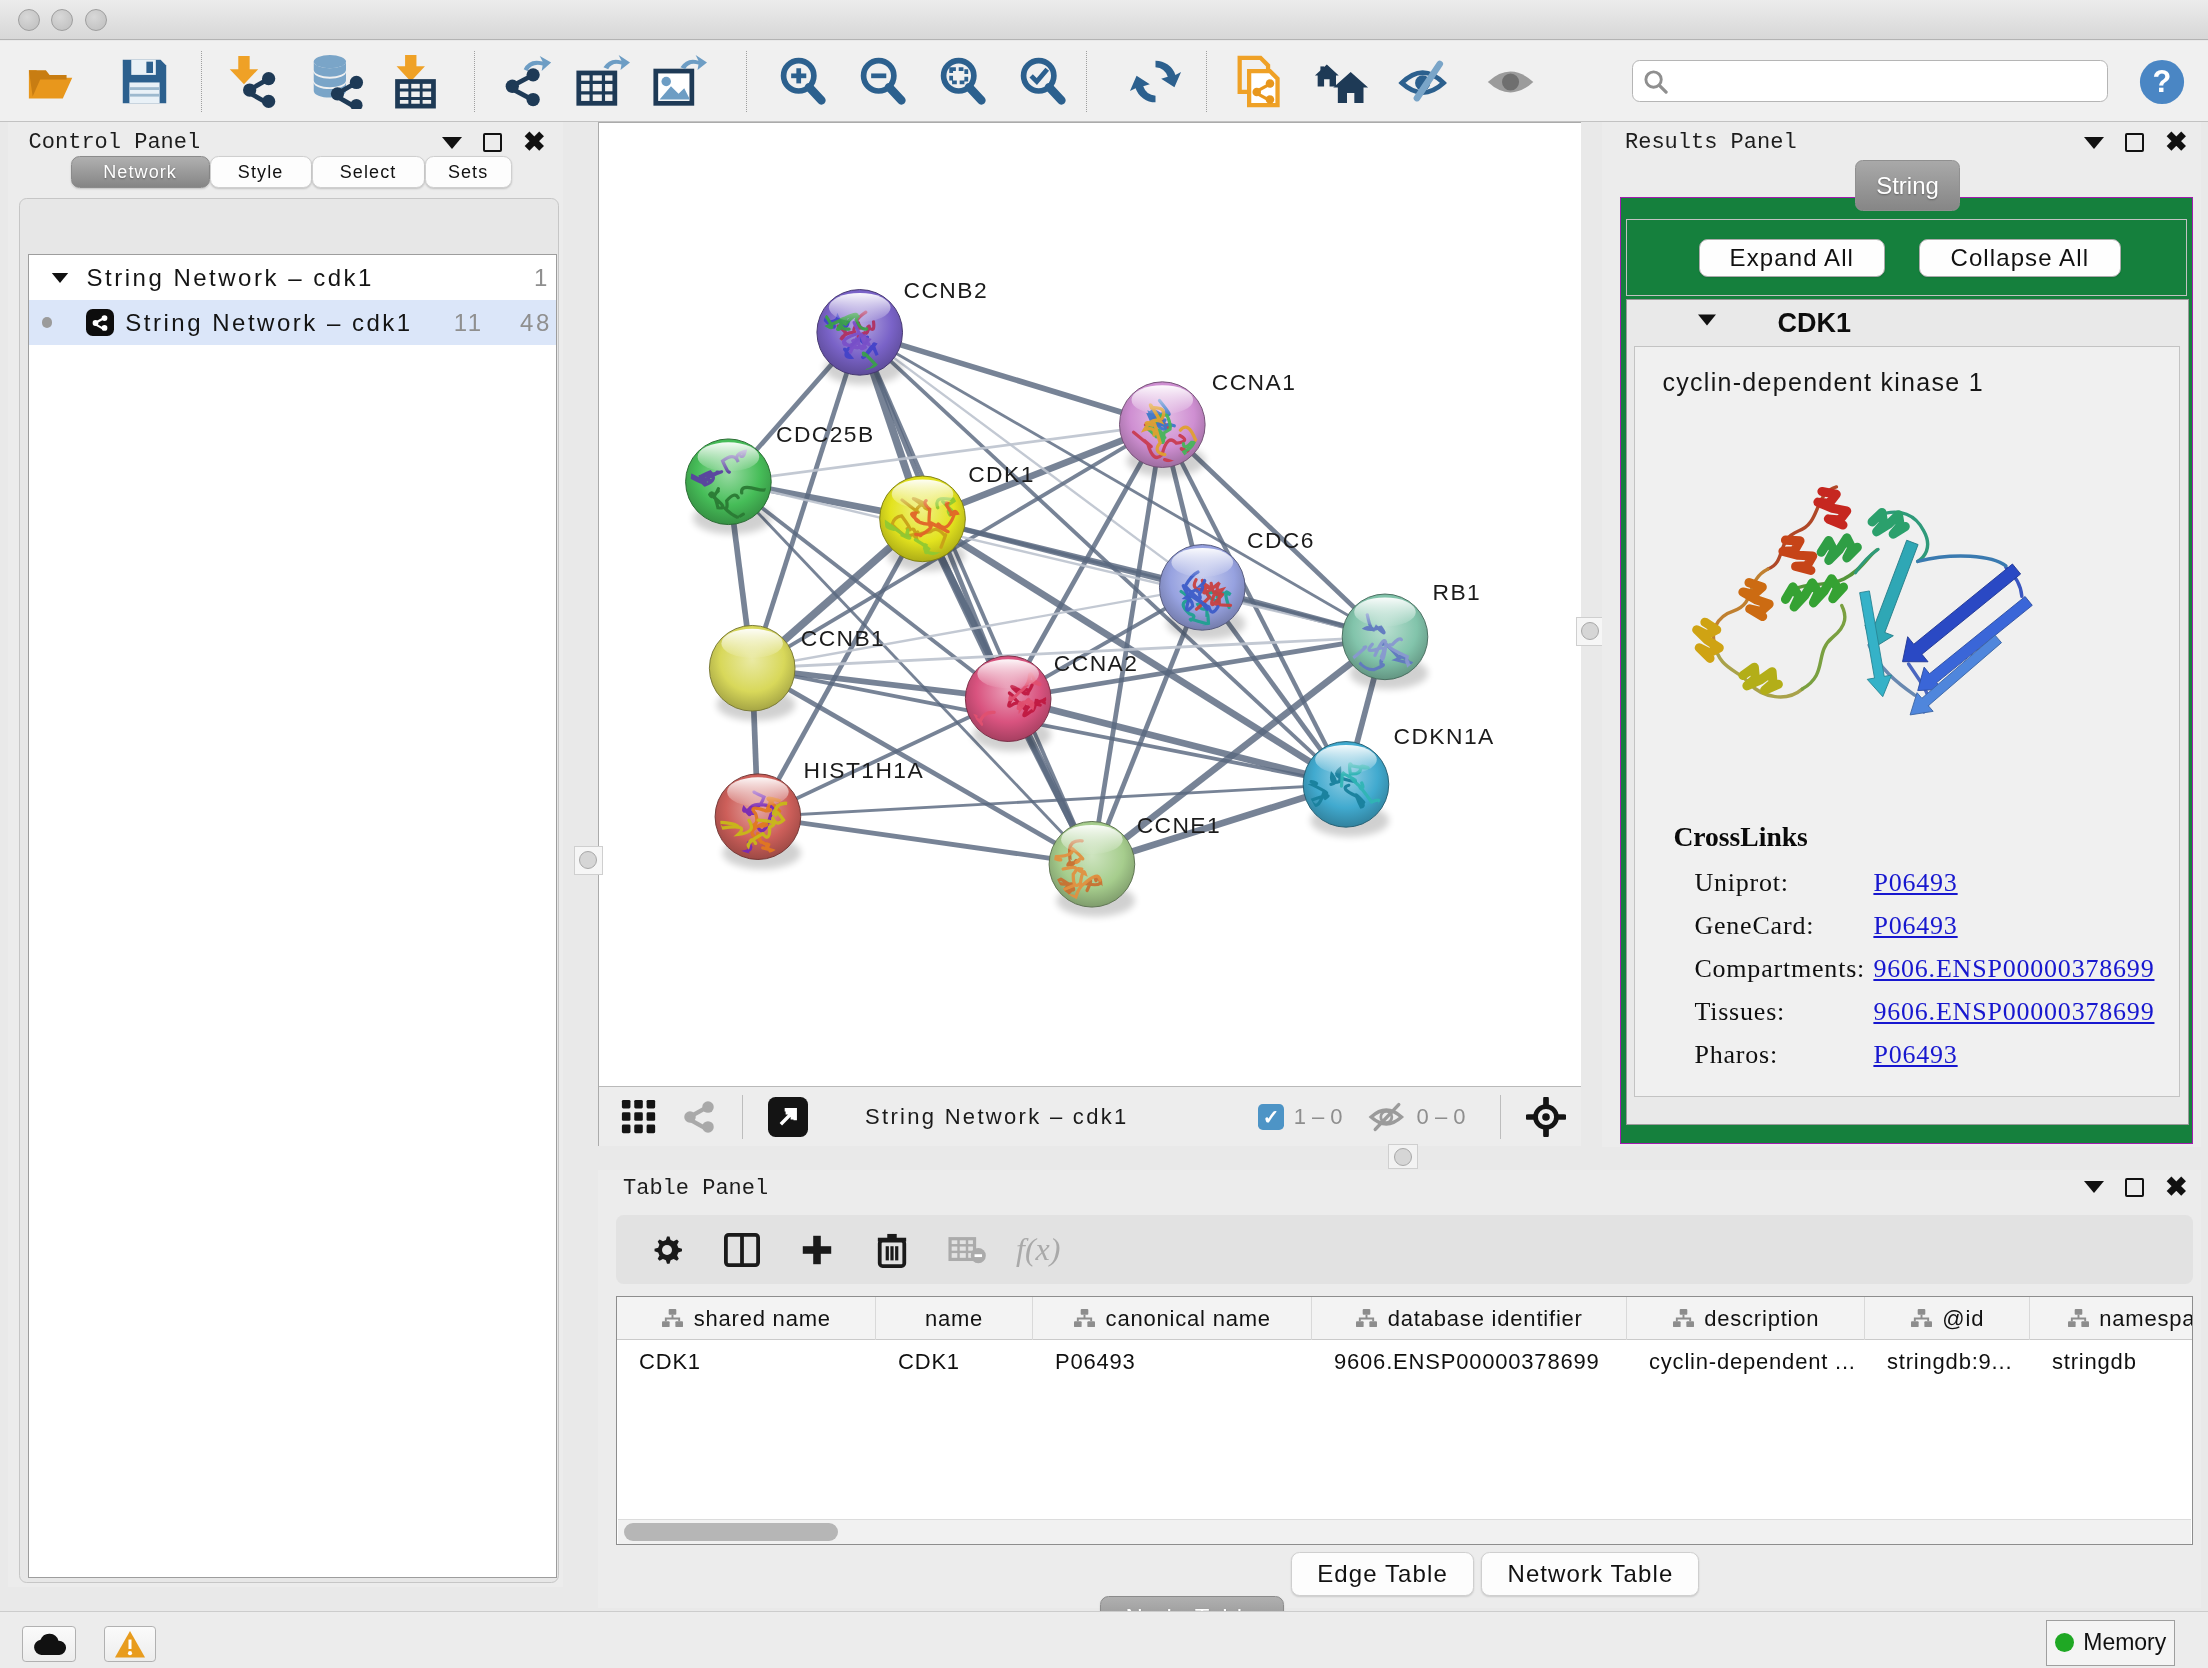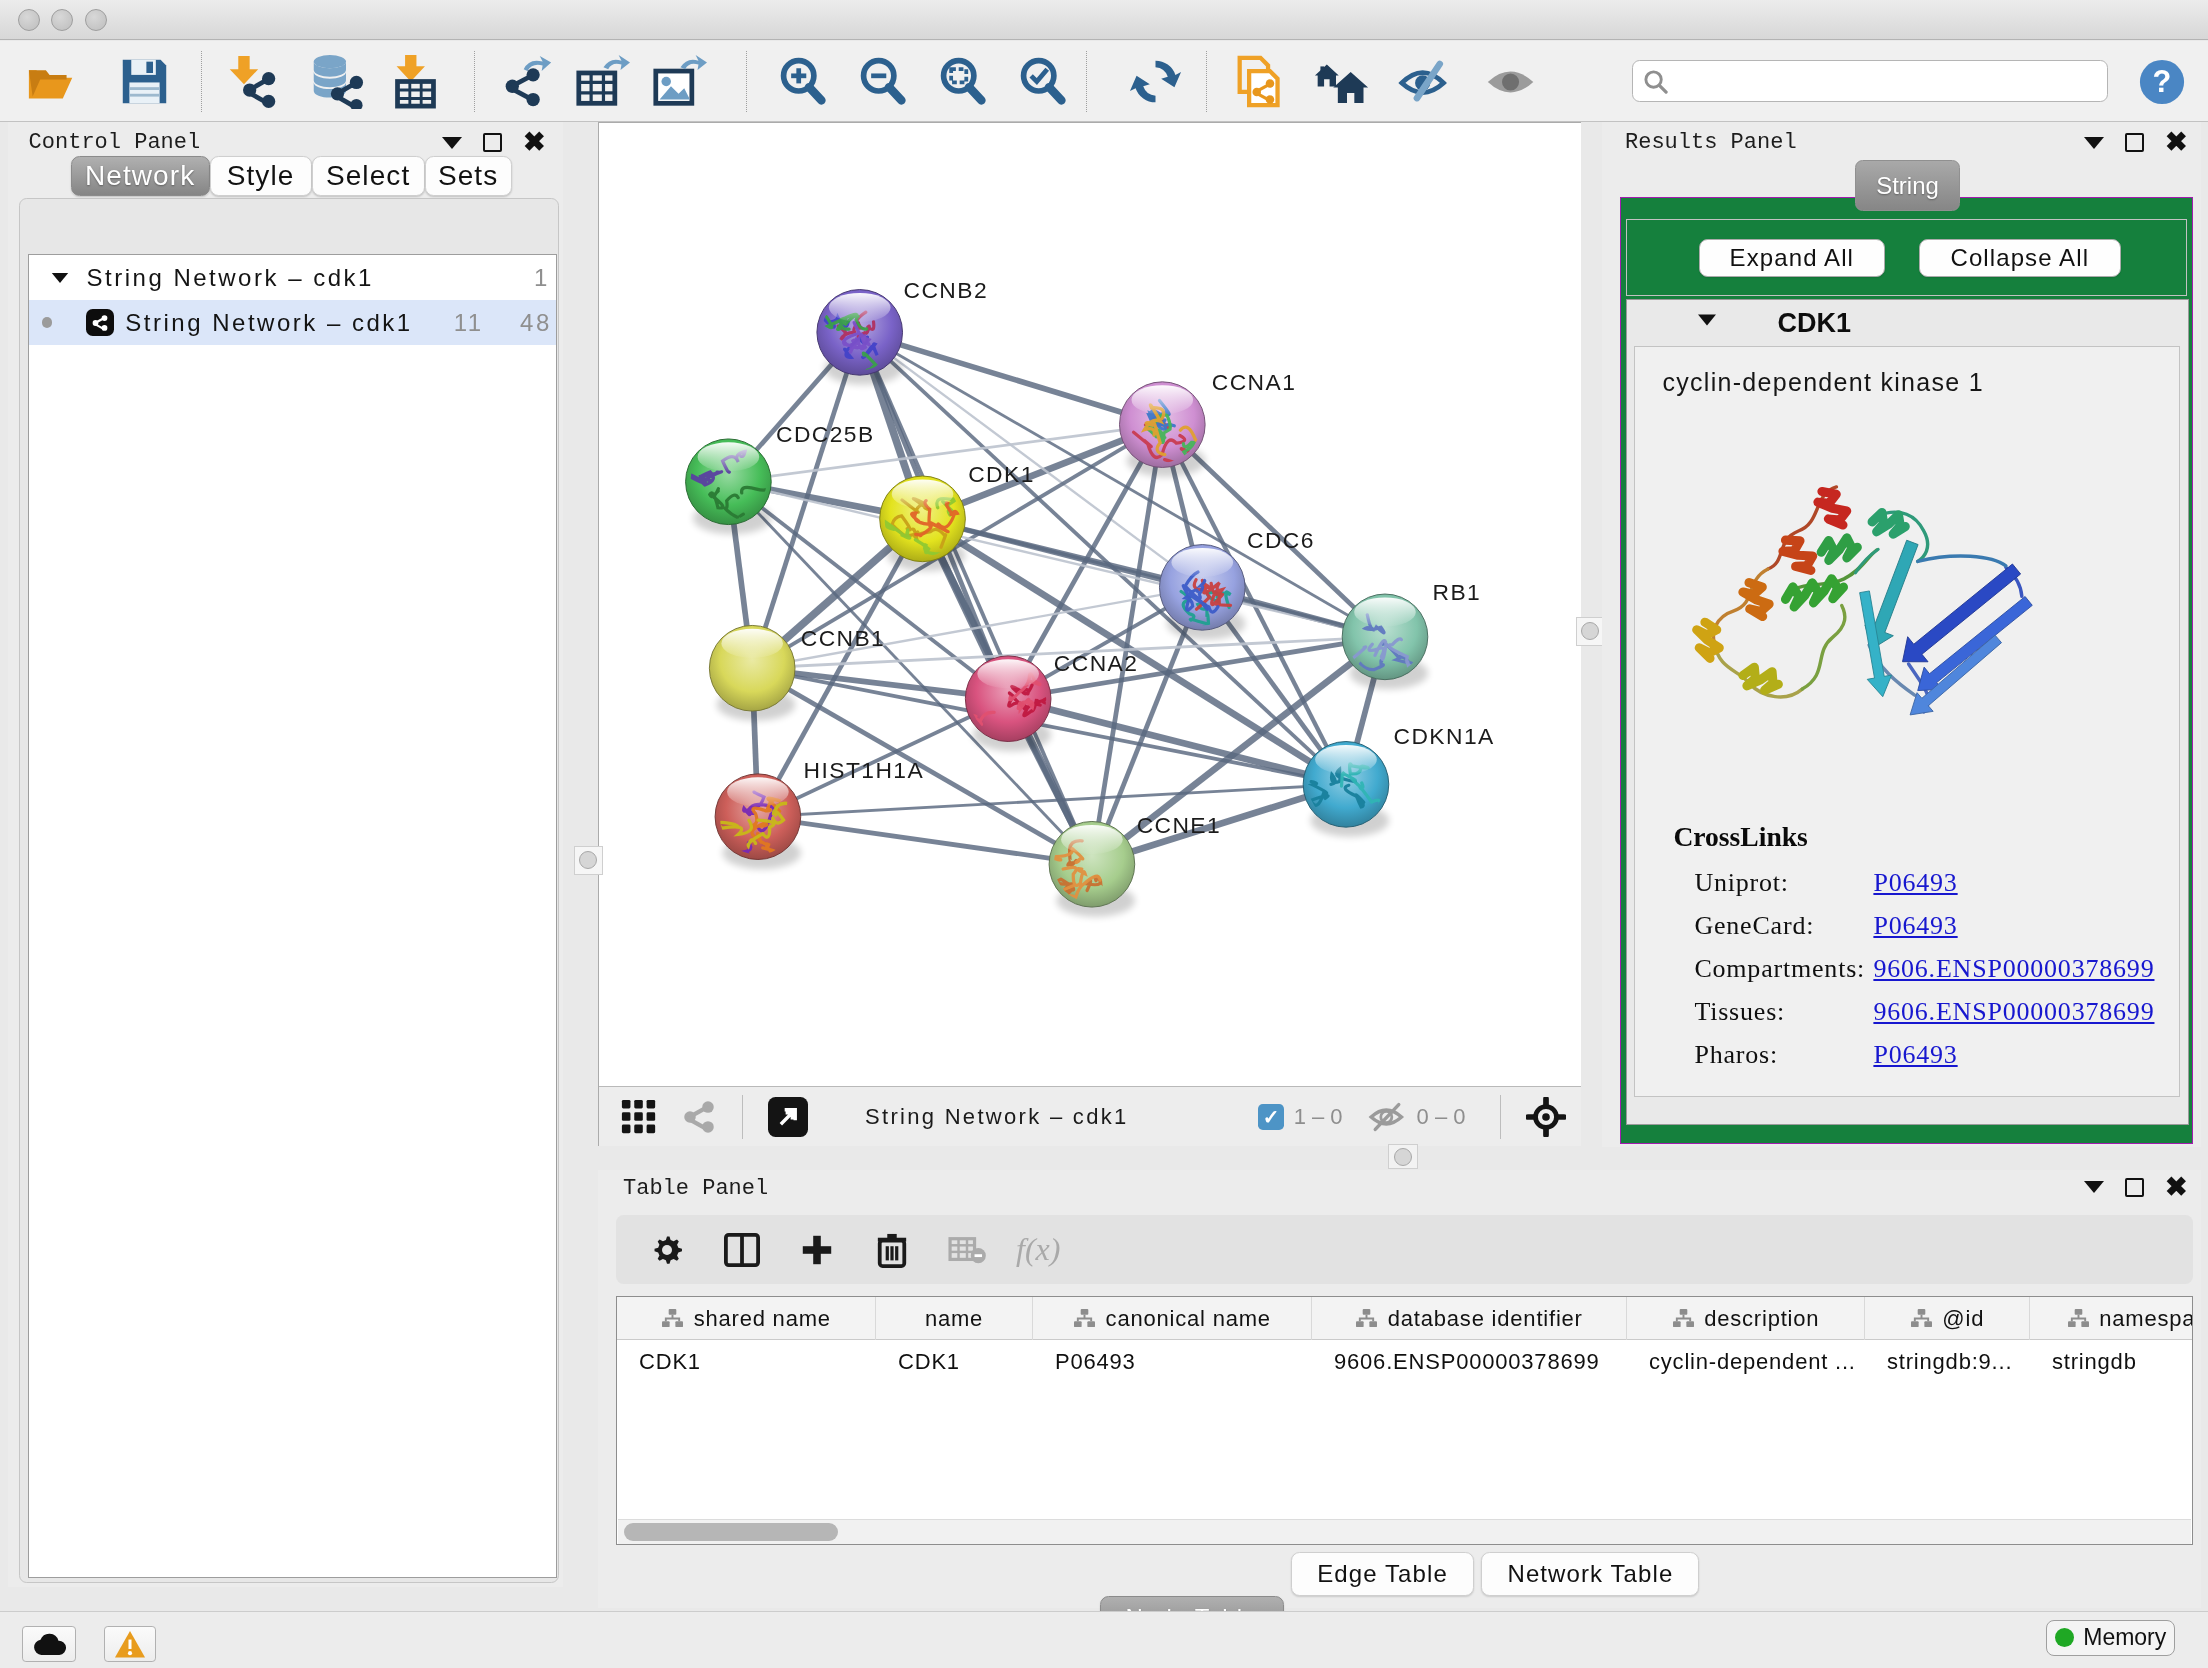--- a/index.html
+++ b/index.html
@@ -26,22 +26,22 @@
   .panel-title { font-size:22px; color:#1d1d1d;font-family:Liberation Mono, monospace; }
   .pctl { display:flex; gap:21px; align-items:center; }
   .tri-down { width:0; height:0; border-left:10.5px solid transparent; border-right:10.5px solid transparent; border-top:12.4px solid #111; }
   .float-box { width:19px; height:19px; border:2.9px solid #111; border-radius:1.9px; }
   .close-x { font-size:27px; color:#111; font-weight:bold; line-height:19px; }
 
   
   #control-panel { left:7.6px; top:122px; width:555px; height:1465px; background:#ececec; }
   #cp-header { left:21px; top:7.6px; }
   #cp-controls { right:17px; top:11.4px; }
-  .cptab { letter-spacing:1.1px; height:40px; border-radius:8.6px; border:1px solid #cfcfcf; background:#fdfdfd;
-    font-size:28px; color:#111; display:flex; align-items:center; justify-content:center; box-shadow:0 1px 1.9px rgba(0,0,0,.18); }
+  .cptab { letter-spacing:1.1px; height:32px; border-radius:8.6px; border:1px solid #cfcfcf; background:#fdfdfd;
+    font-size:18px; color:#111; display:flex; align-items:center; justify-content:center; box-shadow:0 1px 1.9px rgba(0,0,0,.18); }
   .cptab.sel { background:linear-gradient(#b0b0b0,#858585); color:#fff; border-color:#8b8b8b; text-shadow:0 1px 1.9px rgba(0,0,0,.35); }
   #cp-group { left:11.4px; top:76px; width:540px; height:1385px; background:#e7e7e7; border:1px solid #c6c6c6; border-radius:7.6px; }
   #cp-listheader { left:7.6px; top:9.5px; width:523px; height:44px; display:flex; align-items:center; }
   #cp-selstatus { position:absolute; left:28.5px; width:100%; text-align:center; font-size:22px; color:#111; letter-spacing:0.8px; }
   #cp-list { left:7.6px; top:55px; width:529px; height:1324px; background:#fff; border:1px solid #9d9d9d; }
   .tree-row { position:relative; width:100%; height:45px; display:flex; align-items:center; font-size:24px; color:#141414; letter-spacing:2.5px; }
   .tree-row .cnt { position:absolute; font-size:24px; color:#8f8f8f; text-align:right; }
   #tree-row-collection .cnt { right:5.7px; width:57px; }
   #tree-row-network { background:#dbe6f9; }
   #tree-row-network .cnt1 { right:72px; width:57px; }
@@ -102,21 +102,21 @@
   #tp-hthumb { position:absolute; left:5.7px; top:2.9px; width:214px; height:18px; background:#b6b6b6; border-radius:9.5px; }
   #tp-tabs { left:0; top:382px; width:100%; display:flex; justify-content:center; gap:7.6px; }
   .tp-tab { letter-spacing:1.1px; height:44px; border-radius:8.6px; border:1px solid #cfcfcf; background:#fdfdfd; font-size:24px; color:#111;
     display:flex; align-items:center; justify-content:center; padding:0 25px; box-shadow:0 1px 1.9px rgba(0,0,0,.15); }
   .tp-tab.sel { background:linear-gradient(#b0b0b0,#858585); color:#fff; border-color:#8b8b8b; text-shadow:0 1px 1.9px rgba(0,0,0,.35);margin-top:44px; }
 
   
   #statusbar { left:0; top:1611px; width:2208px; height:57px; background:#ececec; border-top:1px solid #cccccc; }
   .sb-btn { top:14.3px; height:36px; border:1px solid #b1b1b1; border-radius:3.8px; background:linear-gradient(#fbfbfb,#ededed);
     display:flex; align-items:center; justify-content:center; }
-  #memory-btn { left:2046px; top:7.6px; width:129px; height:36px; border:1px solid #9f9f9f; border-radius:8px;
+  #memory-btn { left:2046px; top:7.6px; width:129px; height:46px; border:1px solid #9f9f9f; border-radius:0;
     background:#f4f4f4; display:flex; align-items:center; justify-content:center; gap:9.5px; font-size:23px; color:#111; }
   .green-dot { width:19px; height:19px; border-radius:50%; background:#1fa824; }
 
   svg text { font-family:"Liberation Sans", sans-serif; }
 </style>
 </head>
 <body>
 
 <div id="titlebar" class="abs">
   <div class="traffic abs" style="left:18px"></div>

